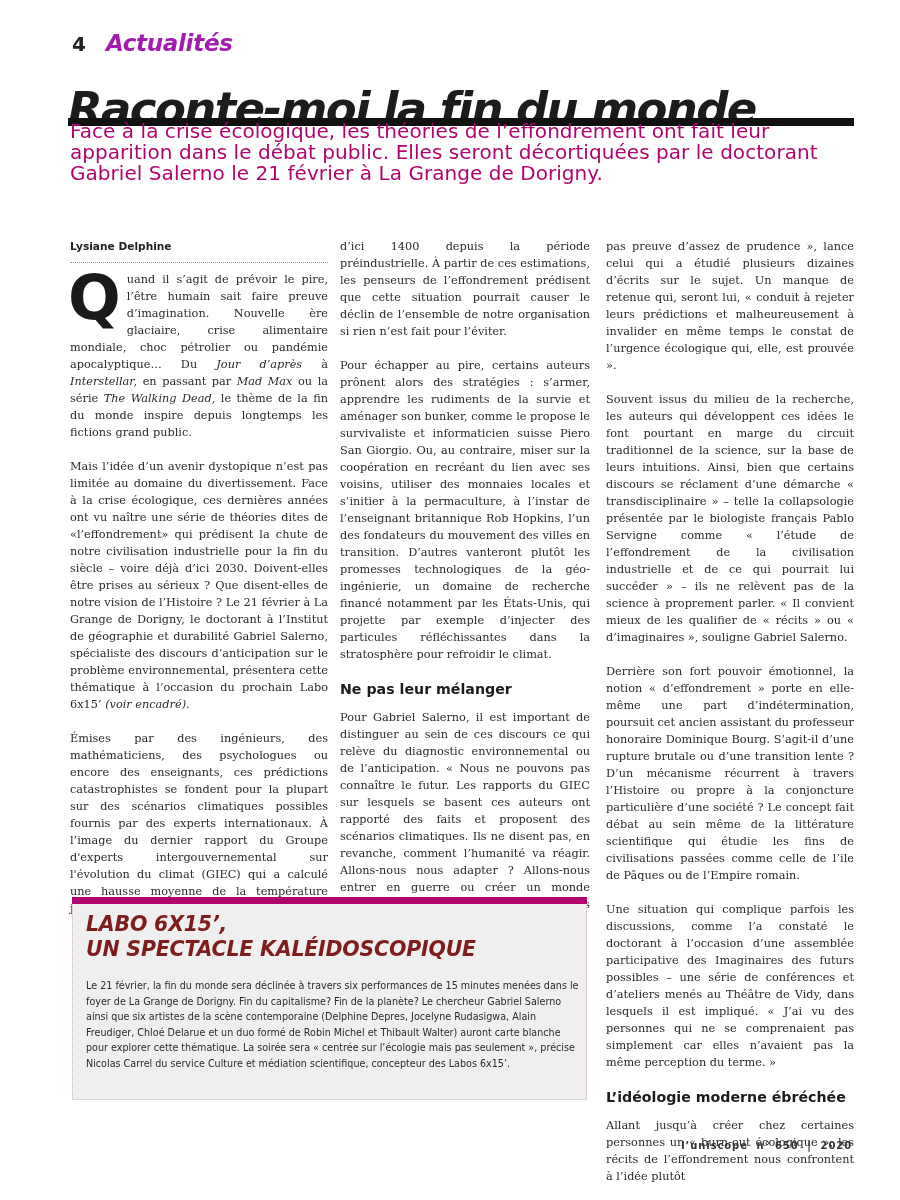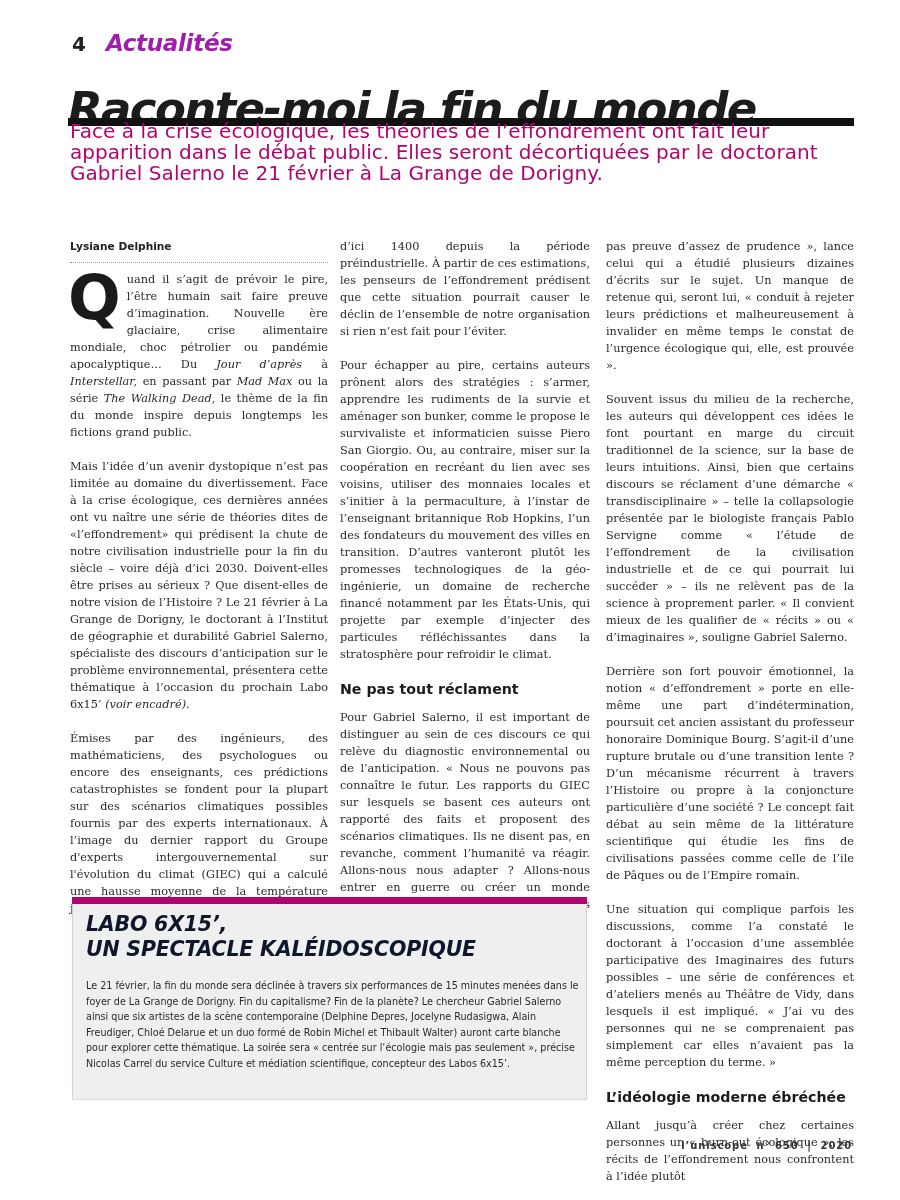--- a/index.html
+++ b/index.html
@@ -35,21 +35,21 @@
     font-size: 62px; line-height: 50px; margin: 2px 6px 0 -2px; color: #1a1a1a; }
   .col h3 { font-family: "DejaVu Sans", sans-serif; font-weight: bold; font-size: 14.2px;
     line-height: 18px; color: #1c1c1c; margin: 4px 0 11px 0; text-align: left; }
   em { font-style: italic; }
   .box-outer { position: absolute; left: 72px; top: 897px; width: 515px; height: 203px;
     background: #efeff0; border-left: 1px dotted #d4a9c3; border-right: 1px dotted #d4a9c3;
     border-bottom: 1px dotted #c6c6c6; }
   .box-bar { position: absolute; left: 72px; top: 897px; width: 515px; height: 7px; background: #b0056e; }
   .box-title { position: absolute; left: 86px; top: 912px; width: 490px;
     font-family: "DejaVu Sans", sans-serif; font-weight: bold; font-style: italic;
-    font-size: 20.5px; line-height: 25px; color: #0f172a; letter-spacing: -0.2px; }
+    font-size: 20.5px; line-height: 25px; color: #7f1d1d; letter-spacing: -0.2px; }
   .box-text { position: absolute; left: 86px; top: 978px; width: 494px;
     font-family: "DejaVu Sans", sans-serif; font-size: 9.6px; line-height: 15.6px; color: #2a2a2a; }
 
   .footer { position: absolute; right: 48px; top: 1140px;
     font-family: "DejaVu Sans", sans-serif; font-weight: bold; font-size: 10px; letter-spacing: 0.9px; color: #333; }
 </style>
 </head>
 <body>
 
 <div class="kicker">
@@ -67,21 +67,21 @@
   <p>
     <span class="dropcap">Q</span><span>uand il s’agit de prévoir le pire, l’être humain sait faire preuve d’imagination. Nouvelle ère glaciaire, crise alimentaire mondiale, choc pétrolier ou pandémie apocalyptique… Du </span><em>Jour d’après</em><span> à </span><em>Interstellar,</em><span> en passant par </span><em>Mad Max</em><span> ou la série </span><em>The Walking Dead,</em><span> le thème de la fin du monde inspire depuis longtemps les fictions grand public.</span>
   </p>
   <p><span>Mais l’idée d’un avenir dystopique n’est pas limitée au domaine du divertissement. Face à la crise écologique, ces dernières années ont vu naître une série de théories dites de «l’effondrement» qui prédisent la chute de notre civilisation industrielle pour la fin du siècle – voire déjà d’ici 2030. Doivent-elles être prises au sérieux ? Que disent-elles de notre vision de l’Histoire ? Le 21 février à La Grange de Dorigny, le doctorant à l’Institut de géographie et durabilité Gabriel Salerno, spécialiste des discours d’anticipation sur le problème environnemental, présentera cette thématique à l’occasion du prochain Labo 6x15’ </span><em>(voir encadré).</em></p>
   <p class="tight">Émises par des ingénieurs, des mathématiciens, des psychologues ou encore des enseignants, ces prédictions catastrophistes se fondent pour la plupart sur des scénarios climatiques possibles fournis par des experts internationaux. À l’image du dernier rapport du Groupe d'experts intergouvernemental sur l'évolution du climat (GIEC) qui a calculé une hausse moyenne de la température jusqu’à 4,8 °C</p>
 </div>
 
 <div class="col col2">
   <p>d’ici 1400 depuis la période préindustrielle. À partir de ces estimations, les penseurs de l’effondrement prédisent que cette situation pourrait causer le déclin de l’ensemble de notre organisation si rien n’est fait pour l’éviter.</p>
   <p>Pour échapper au pire, certains auteurs prônent alors des stratégies : s’armer, apprendre les rudiments de la survie et aménager son bunker, comme le propose le survivaliste et informaticien suisse Piero San Giorgio. Ou, au contraire, miser sur la coopération en recréant du lien avec ses voisins, utiliser des monnaies locales et s’initier à la permaculture, à l’instar de l’enseignant britannique Rob Hopkins, l’un des fondateurs du mouvement des villes en transition. D’autres vanteront plutôt les promesses technologiques de la géo-ingénierie, un domaine de recherche financé notamment par les États-Unis, qui projette par exemple d’injecter des particules réfléchissantes dans la stratosphère pour refroidir le climat.</p>
-  <h3>Ne pas tout réclament</h3>
+  <h3>Ne pas leur mélanger</h3>
   <p class="tight">Pour Gabriel Salerno, il est important de distinguer au sein de ces discours ce qui relève du diagnostic environnemental ou de l’anticipation. « Nous ne pouvons pas connaître le futur. Les rapports du GIEC sur lesquels se basent ces auteurs ont rapporté des faits et proposent des scénarios climatiques. Ils ne disent pas, en revanche, comment l’humanité va réagir. Allons-nous nous adapter ? Allons-nous entrer en guerre ou créer un monde résilient ? Ceux qui répondent à ces questions ne font parfois</p>
 </div>
 
 <div class="col col3">
   <p>pas preuve d’assez de prudence », lance celui qui a étudié plusieurs dizaines d’écrits sur le sujet. Un manque de retenue qui, seront lui, « conduit à rejeter leurs prédictions et malheureusement à invalider en même temps le constat de l’urgence écologique qui, elle, est prouvée ».</p>
   <p>Souvent issus du milieu de la recherche, les auteurs qui développent ces idées le font pourtant en marge du circuit traditionnel de la science, sur la base de leurs intuitions. Ainsi, bien que certains discours se réclament d’une démarche « transdisciplinaire » – telle la collapsologie présentée par le biologiste français Pablo Servigne comme « l’étude de l’effondrement de la civilisation industrielle et de ce qui pourrait lui succéder » – ils ne relèvent pas de la science à proprement parler. « Il convient mieux de les qualifier de « récits » ou « d’imaginaires », souligne Gabriel Salerno.</p>
   <p>Derrière son fort pouvoir émotionnel, la notion « d’effondrement » porte en elle-même une part d’indétermination, poursuit cet ancien assistant du professeur honoraire Dominique Bourg. S’agit-il d’une rupture brutale ou d’une transition lente ? D’un mécanisme récurrent à travers l’Histoire ou propre à la conjoncture particulière d’une société ? Le concept fait débat au sein même de la littérature scientifique qui étudie les fins de civilisations passées comme celle de l’ile de Pâques ou de l’Empire romain.</p>
   <p>Une situation qui complique parfois les discussions, comme l’a constaté le doctorant à l’occasion d’une assemblée participative des Imaginaires des futurs possibles – une série de conférences et d’ateliers menés au Théâtre de Vidy, dans lesquels il est impliqué. « J’ai vu des personnes qui ne se comprenaient pas simplement car elles n’avaient pas la même perception du terme. »</p>
   <h3>L’idéologie moderne ébréchée</h3>
   <p class="tight">Allant jusqu’à créer chez certaines personnes un « burn-out écologique », les récits de l’effondrement nous confrontent à l’idée plutôt</p>

